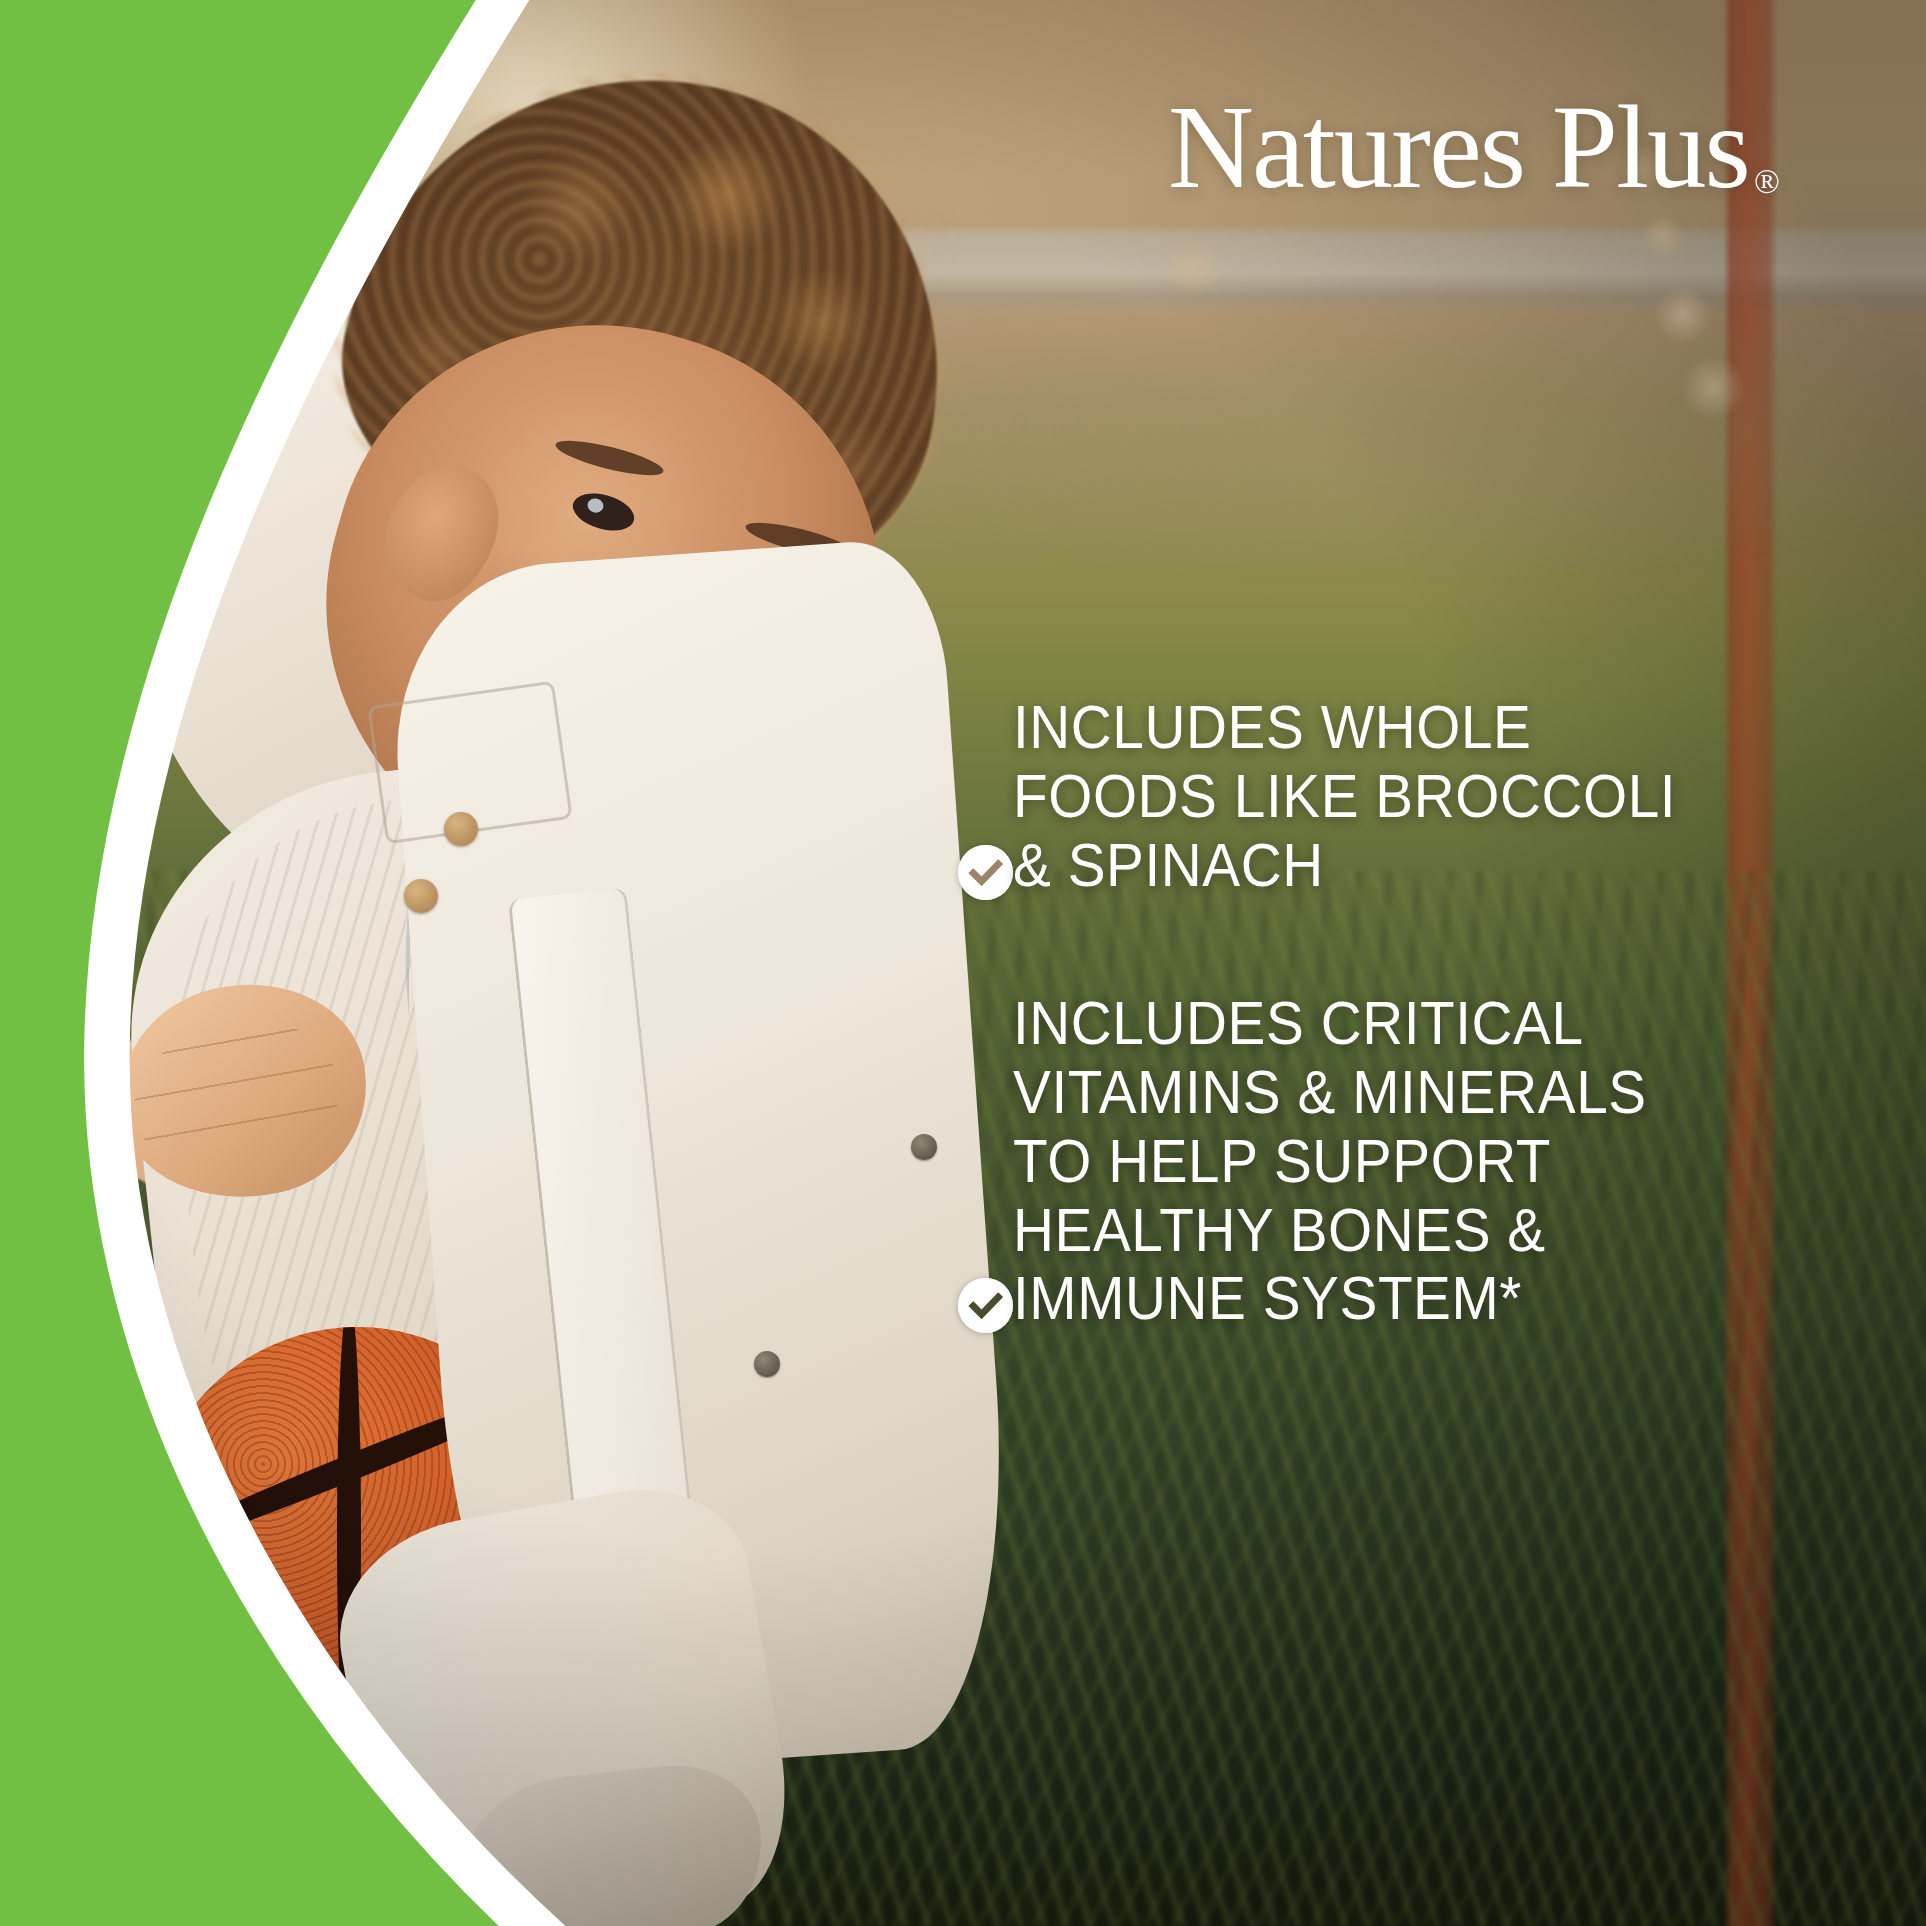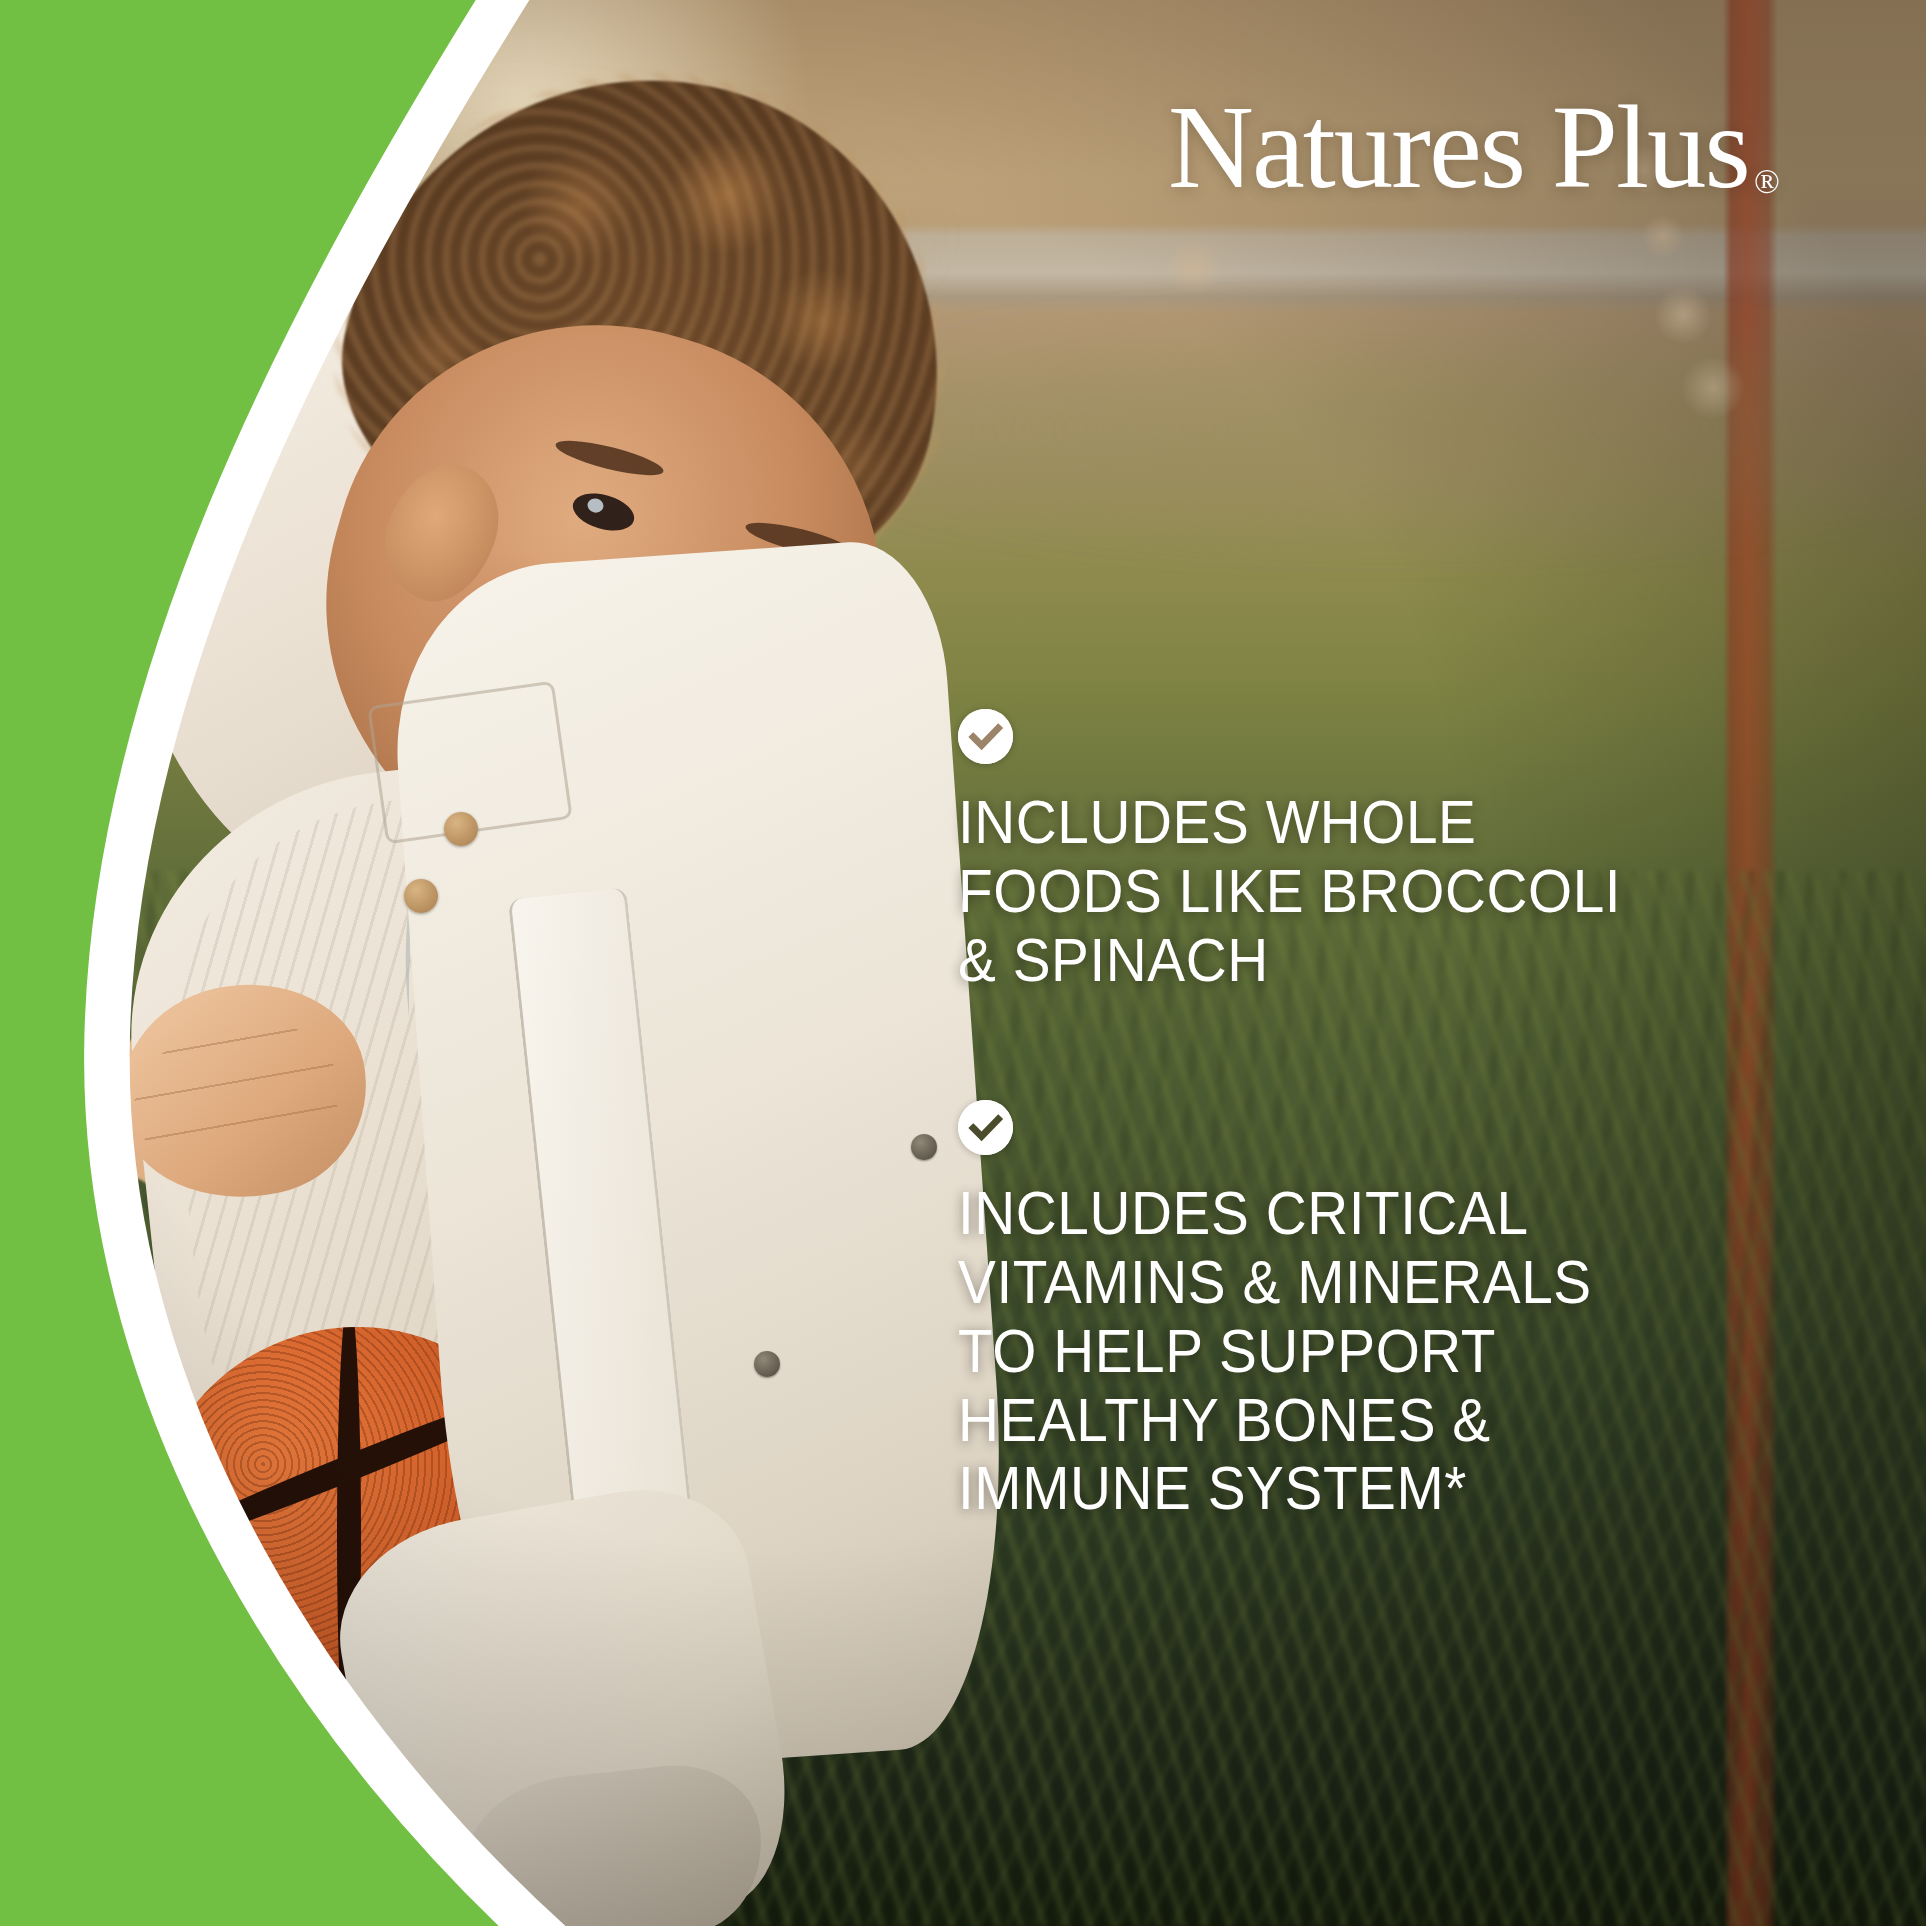--- a/index.html
+++ b/index.html
@@ -267,23 +267,22 @@
     align-self:flex-end;
     margin-bottom:8px;
     letter-spacing:0;
   }
 
   
   .bullets{
     position:absolute; left:958px; top:693px; width:921px;
   }
   .bullet{
-    display:flex; align-items:flex-start; gap:24px;
+    display:flex; align-items:flex-end; 
     margin-bottom:89px;
-    flex-direction:column;
   }
   .bullet:last-child{margin-bottom:0;}
   .check-badge{
     flex:0 0 auto;
     width:55px;height:55px;border-radius:50%;
     background:#ffffff;
     position:relative;
     margin-top:16px;
     box-shadow:0 1px 7px rgba(0,0,0,.25);
   }

